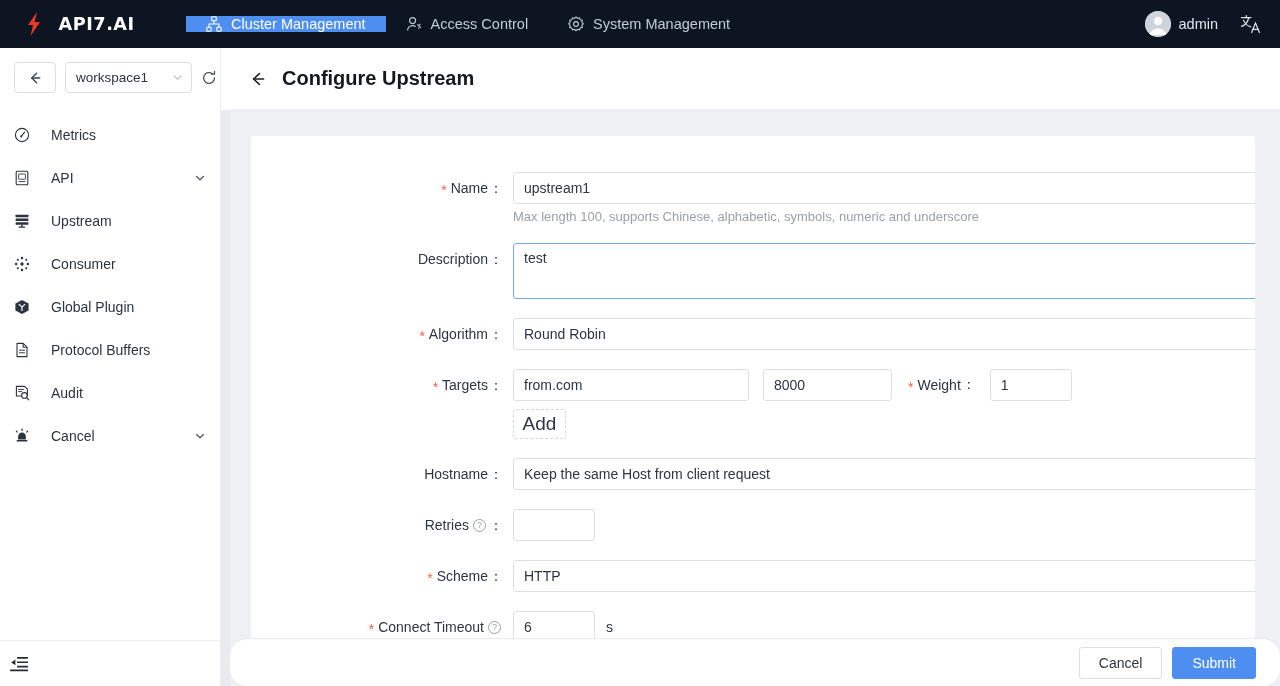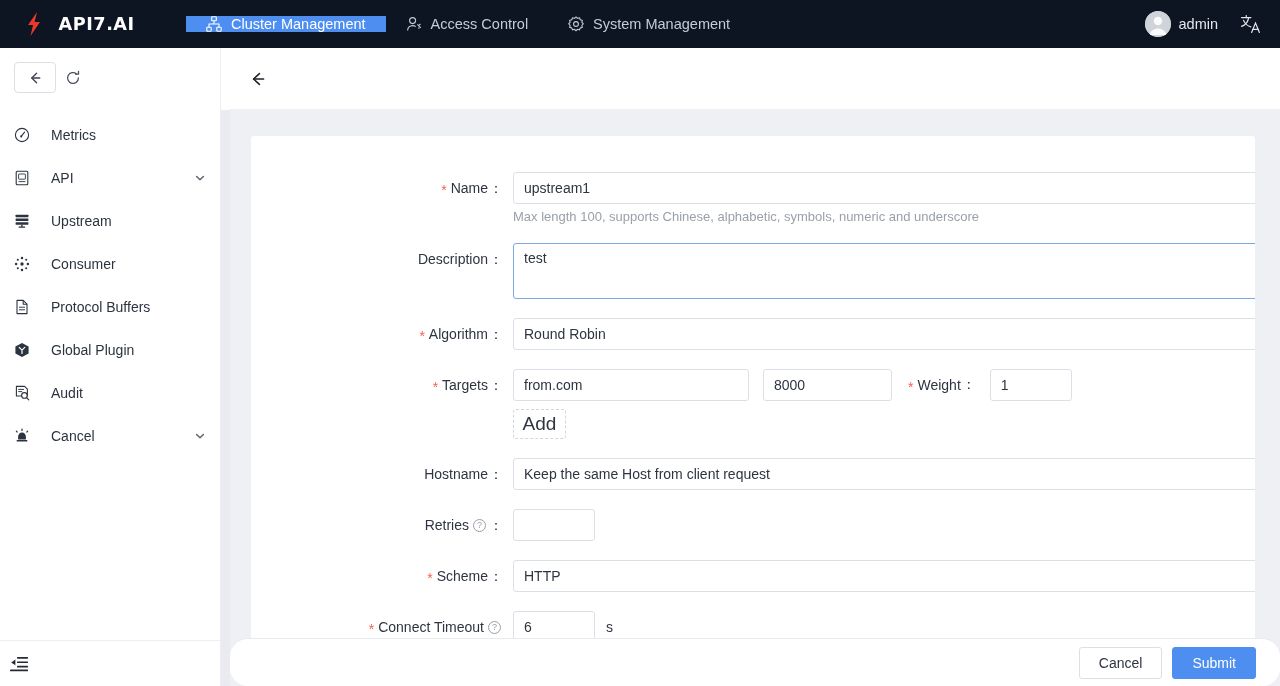--- a/index.html
+++ b/index.html
@@ -252,20 +252,26 @@
     </svg>
   </div>
 </div>
 
 <div class="sidebar">
   <div class="ws-row">
     <div class="ws-back">
       <svg width="16" height="16" viewBox="0 0 16 16" fill="none" stroke="currentColor" stroke-width="1.3" stroke-linecap="round" stroke-linejoin="round">
         <path d="M9.6 3.2 L4.8 8 l4.8 4.8"></path>
           <path d="M4.8 8 h8"></path>
+      </svg>
+    </div>
+    <div class="ws-select">
+      <span class="ws-select-label">workspace1</span>
+      <svg width="11" height="11" viewBox="0 0 12 12" fill="none" stroke="#b7bcc4" stroke-width="1.1" stroke-linecap="round" stroke-linejoin="round">
+        <path d="M2.4 4.2 L6 8 L9.6 4.2"></path>
       </svg>
     </div>
     <svg class="ws-refresh" width="16" height="16" viewBox="0 0 16 16" fill="none" stroke="currentColor" stroke-width="1.3" stroke-linecap="round">
       <path d="M13.4 8 a5.4 5.4 0 1 1 -1.9 -4.1"></path>
       <path d="M13.5 1.3 v2.9 h-2.9"></path>
     </svg>
   </div>
 
   <div class="menu">
 
@@ -319,37 +325,37 @@
           <circle cx="12.2" cy="3.8" r="1.05"></circle>
           <circle cx="3.8" cy="12.2" r="1.05"></circle>
           <circle cx="12.2" cy="12.2" r="1.05"></circle>
         </svg>
       </span>
       <span class="menu-label">Consumer</span>
     </div>
 
     <div class="menu-item">
       <span class="menu-icon">
+        <svg width="16" height="16" viewBox="0 0 16 16">
+          <path d="M8 0.9 L14.6 4.5 V11.5 L8 15.1 L1.4 11.5 V4.5 Z" fill="currentColor"></path>
+          <path d="M5.2 5.4 L8 8.2 L10.8 5.4 M8 8.2 V11.4" fill="none" stroke="#fff" stroke-width="1.2" stroke-linecap="round" stroke-linejoin="round"></path>
+        </svg>
+      </span>
+      <span class="menu-label">Global Plugin</span>
+    </div>
+
+    <div class="menu-item">
+      <span class="menu-icon">
         <svg width="16" height="16" viewBox="0 0 16 16" fill="none" stroke="currentColor" stroke-width="1.1" stroke-linejoin="round">
           <path d="M3 1.4 h6.2 l3.8 3.8 V14.6 H3 Z"></path>
           <path d="M9.2 1.4 V5.2 H13"></path>
           <path d="M5.4 8.2 h5.2 M5.4 10.8 h5.2" stroke-width="0.95" stroke-linecap="round"></path>
         </svg>
       </span>
       <span class="menu-label">Protocol Buffers</span>
-    </div>
-
-    <div class="menu-item">
-      <span class="menu-icon">
-        <svg width="16" height="16" viewBox="0 0 16 16">
-          <path d="M8 0.9 L14.6 4.5 V11.5 L8 15.1 L1.4 11.5 V4.5 Z" fill="currentColor"></path>
-          <path d="M5.2 5.4 L8 8.2 L10.8 5.4 M8 8.2 V11.4" fill="none" stroke="#fff" stroke-width="1.2" stroke-linecap="round" stroke-linejoin="round"></path>
-        </svg>
-      </span>
-      <span class="menu-label">Global Plugin</span>
     </div>
 
     <div class="menu-item">
       <span class="menu-icon">
         <svg width="16" height="16" viewBox="0 0 16 16" fill="none" stroke="currentColor" stroke-width="1.1" stroke-linejoin="round">
           <path d="M2.4 1.4 h8.2 l2.8 2.8 V11 H2.4 Z"></path>
           <path d="M4.6 4.4 h5 M4.6 6.6 h3.2" stroke-width="0.95" stroke-linecap="round"></path>
           <circle cx="10.4" cy="10.4" r="2.8" fill="#fff"></circle>
           <path d="M12.5 12.5 L14.8 14.8" stroke-linecap="round"></path>
         </svg>
@@ -389,20 +395,21 @@
 
 <div class="main">
 
   <div class="page-header">
     <span class="page-back">
       <svg width="20" height="20" viewBox="0 0 20 20" fill="none" stroke="currentColor" stroke-width="1.5" stroke-linecap="round" stroke-linejoin="round">
         <path d="M11.4 4.6 L5.6 10 l5.8 5.4"></path>
           <path d="M5.6 10 h10"></path>
       </svg>
     </span>
+    <span class="page-title">Configure Upstream</span>
   </div>
 
   <div class="card">
 
     <div class="form-row">
       <div class="form-label">
         <span class="req">*</span>
         <span>Name</span>
           <span class="colon">：</span>
       </div>

